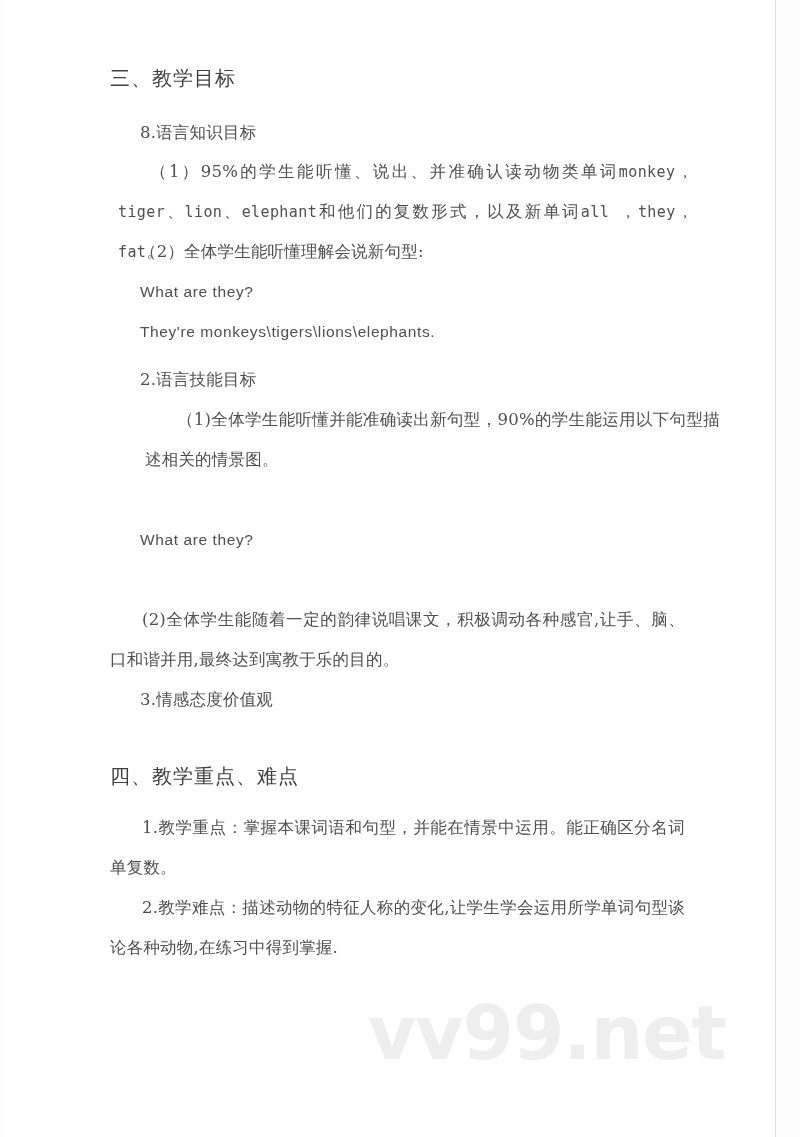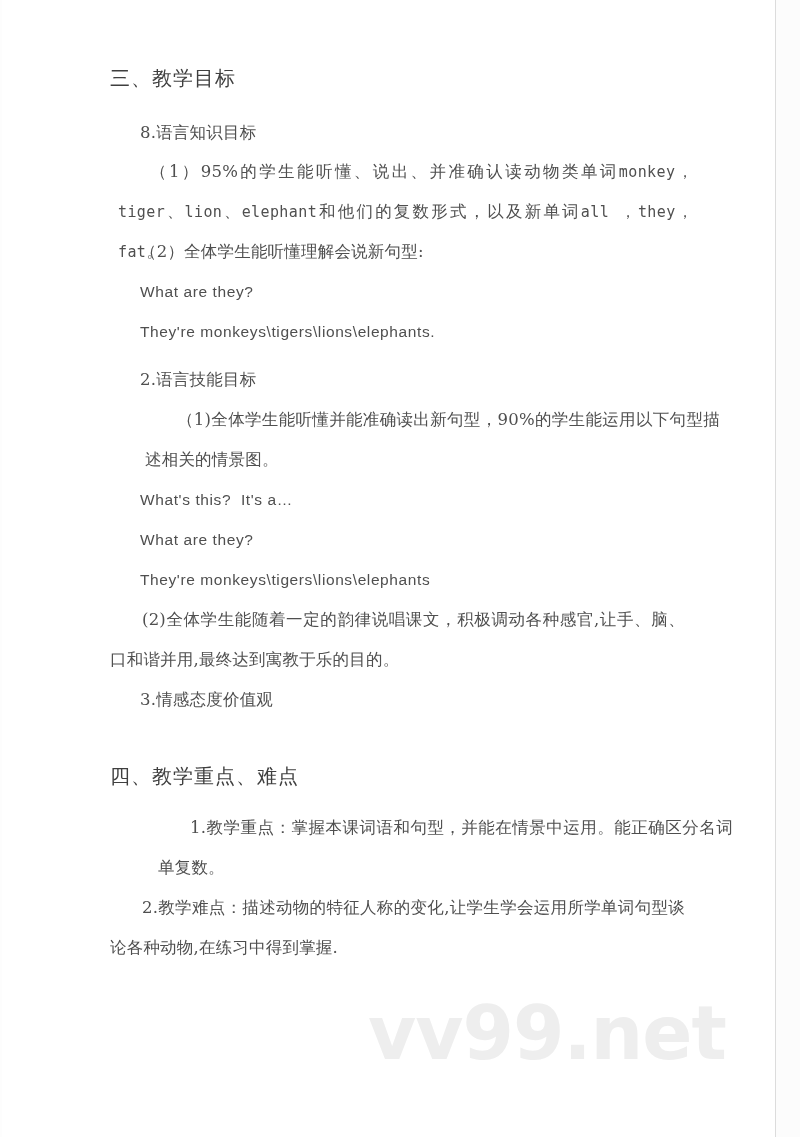--- a/index.html
+++ b/index.html
@@ -126,33 +126,31 @@
   <div class="para nowrap" style="left:140px; top:232px;">（2）全体学生能听懂理解会说新句型:</div>
 
   <div class="para en-line" style="left:140px; top:272px;">What are they?</div>
 
   <div class="para en-line" style="left:140px; top:312px;">They're monkeys\tigers\lions\elephants.</div>
 
   <div class="para nowrap" style="left:140px; top:360px;">2.语言技能目标</div>
 
   <div class="para wrap" style="left:110px; top:400px; text-indent:32px;margin-left:35px;">（1)全体学生能听懂并能准确读出新句型，90%的学生能运用以下句型描述相关的情景图。</div>
 
-  <div class="para en-line" style="left:140px; top:480px;">What's this?  It's a…</div>
 
   <div class="para en-line" style="left:140px; top:520px;">What are they?</div>
 
-  <div class="para en-line" style="left:140px; top:560px;">They're monkeys\tigers\lions\elephants</div>
 
   <div class="para wrap" style="left:110px; top:600px; text-indent:32px;">(2)全体学生能随着一定的韵律说唱课文，积极调动各种感官,让手、脑、口和谐并用,最终达到寓教于乐的目的。</div>
 
   <div class="para nowrap" style="left:140px; top:680px;">3.情感态度价值观</div>
 
 
   <div class="h-section" style="left:110px; top:766px;">四、教学重点、难点</div>
 
-  <div class="para wrap" style="left:110px; top:808px; text-indent:32px;margin-left:48px;">1.教学重点：掌握本课词语和句型，并能在情景中运用。能正确区分名词单复数。</div>
+  <div class="para wrap" style="left:110px; top:808px; text-indent:32px;">1.教学重点：掌握本课词语和句型，并能在情景中运用。能正确区分名词单复数。</div>
 
   <div class="para wrap" style="left:110px; top:888px; text-indent:32px;">2.教学难点：描述动物的特征人称的变化,让学生学会运用所学单词句型谈论各种动物,在练习中得到掌握.</div>
 
 
 </div>
 
 <div class="watermark">vv99.net</div>
 
 </body></html>

